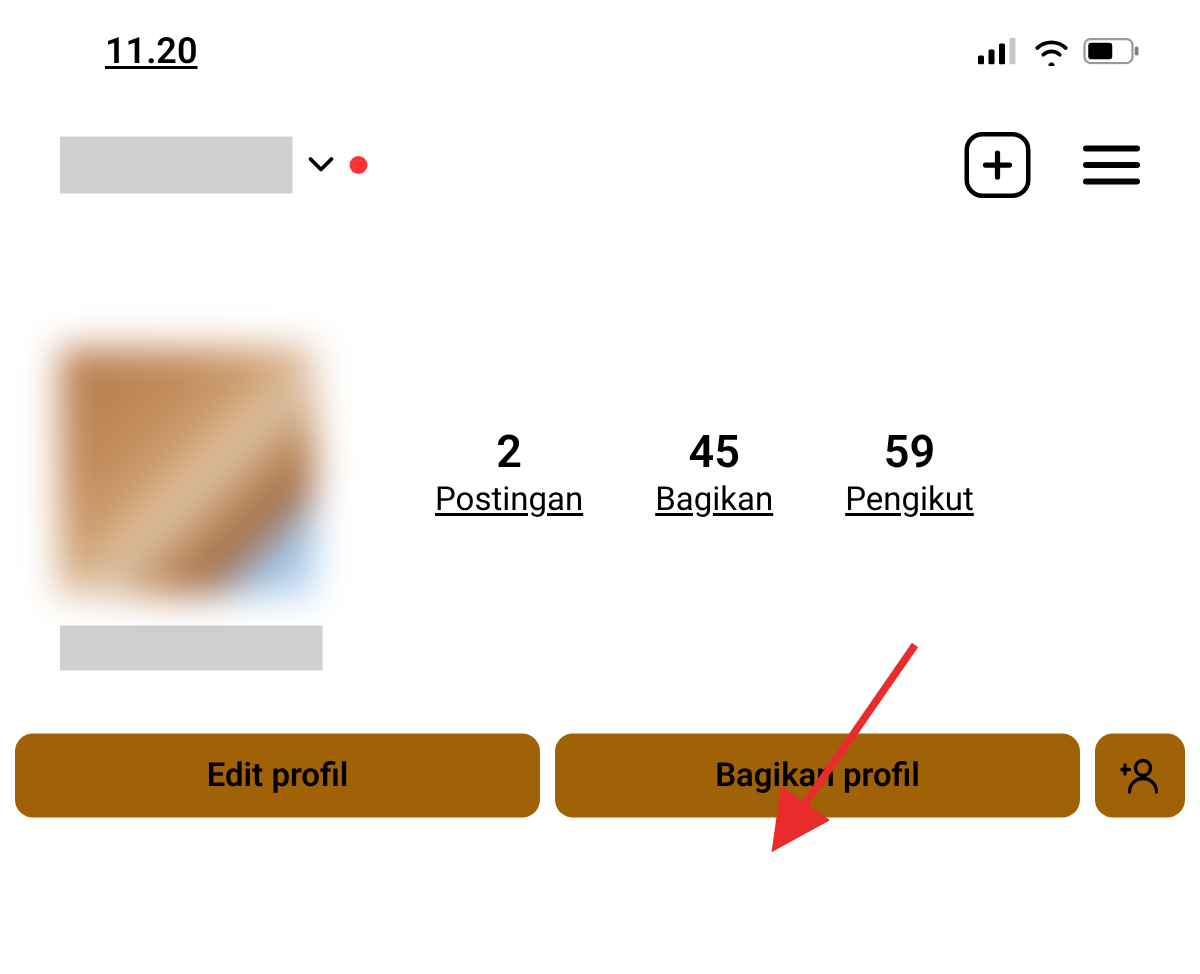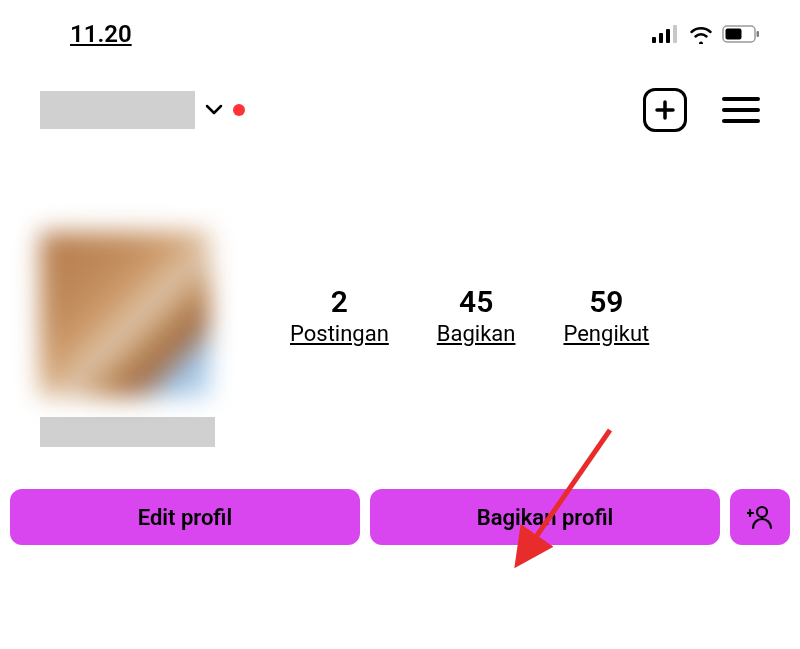--- a/index.html
+++ b/index.html
@@ -124,21 +124,21 @@
       height: 30px;
       background: #d0d0d0;
       margin: 20px 0 0 40px;
     }
     .action-buttons {
       display: flex;
       gap: 10px;
       padding: 42px 10px 0 10px;
     }
     .btn {
-      background: #d946ef;
+      background: #a16207;
       border: none;
       border-radius: 12px;
       height: 56px;
       font-size: 22px;
       font-weight: 600;
       color: #000;
       cursor: pointer;
       display: flex;
       align-items: center;
       justify-content: center;

